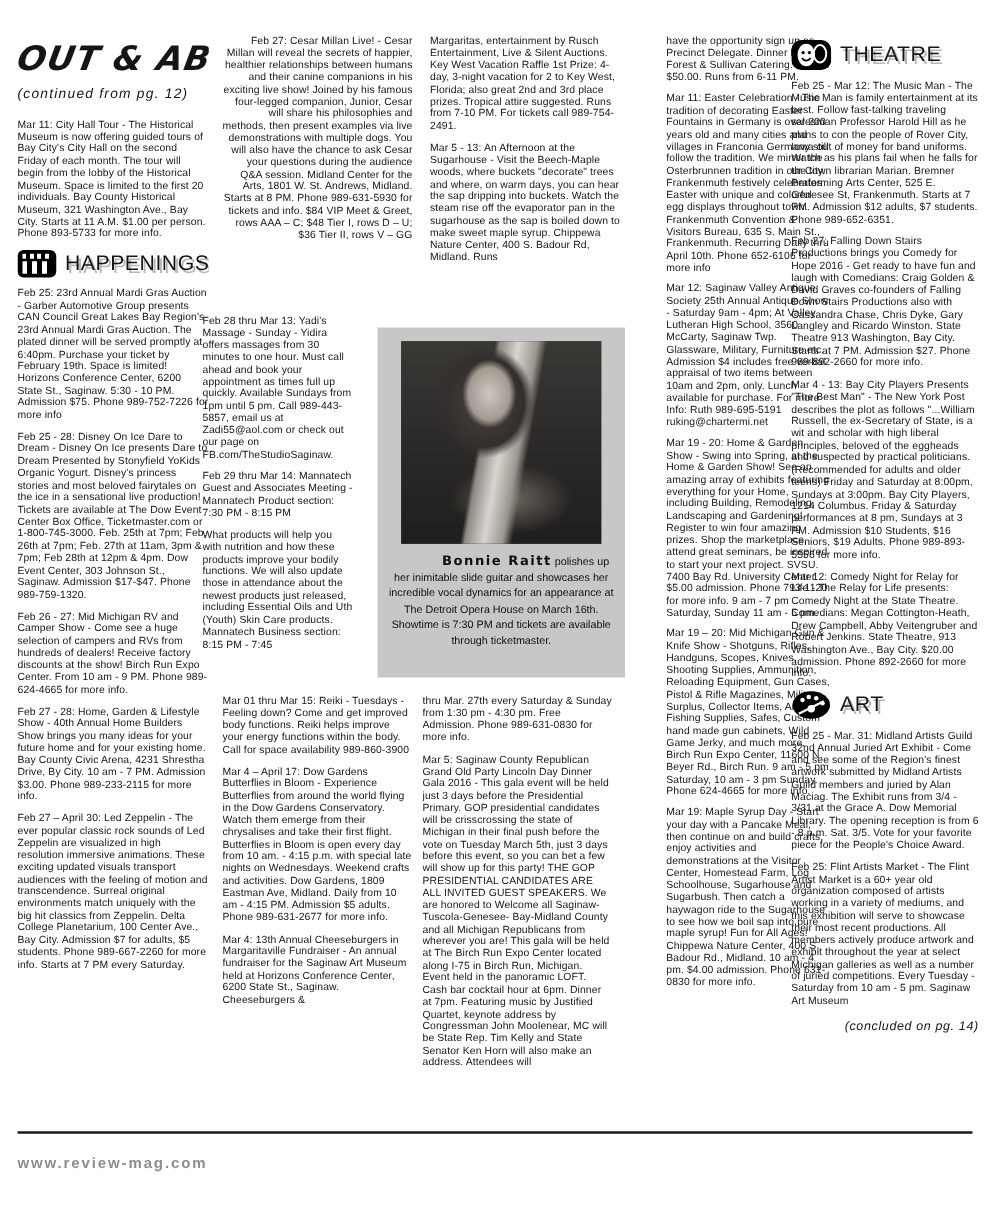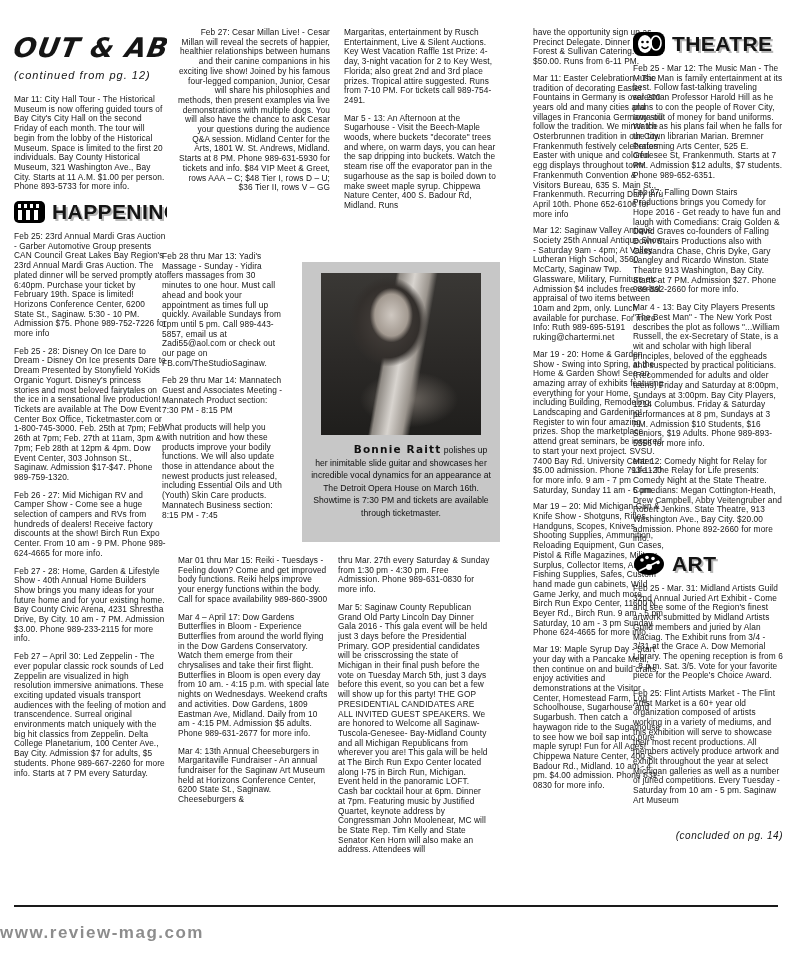--- a/index.html
+++ b/index.html
@@ -6,24 +6,24 @@
   .page{position:relative;width:792px;height:972px;background:#ffffff;
         font-family:"Liberation Sans",sans-serif;color:#151515;overflow:hidden;}
   .col{position:absolute;overflow:hidden;}
   .item{font-size:8.3px;line-height:9.7px;margin:0 0 8px 0;letter-spacing:.1px;}
   .tight .item{margin-bottom:7px;}
   
   .script-title{font-size:27px;font-weight:bold;font-style:italic;
     font-family:"DejaVu Sans",sans-serif;transform:skewX(-10deg);
     letter-spacing:1px;white-space:nowrap;margin:2px 0 6px 0;}
   .continued{font-size:11px;font-style:italic;letter-spacing:1px;margin:0 0 14px 0;}
-  .concluded{font-size:10px;font-style:italic;letter-spacing:.5px;text-align:right;margin-top:24px;}
+  .concluded{font-size:10px;font-style:italic;letter-spacing:.5px;text-align:right;margin-top:10px;}
   
   .sec-header{display:flex;align-items:center;gap:7px;margin:4px 0 8px 0;}
-  .sec-title{font-size:21px;font-weight:bold;letter-spacing:.4px;
+  .sec-title{font-size:17px;font-weight:normal;letter-spacing:.4px;
     text-shadow:2px 2px 0 #b8b8b8;font-family:"Liberation Sans",sans-serif;}
   
   .icon-hap{width:31px;height:22px;background:#000;border-radius:5px;position:relative;flex:0 0 auto;}
   .icon-hap::before{content:"";position:absolute;left:4px;right:4px;top:3px;height:4px;
     background:repeating-linear-gradient(90deg,#fff 0 3px,#000 3px 6px);}
   .icon-hap::after{content:"";position:absolute;left:4px;right:4px;top:9px;bottom:3px;
     background:repeating-linear-gradient(90deg,#fff 0 4px,#000 4px 8px);}
   .icon-svg{flex:0 0 auto;display:block;}
   
   .photo-box{position:absolute;left:302px;top:262px;width:198px;height:280px;
@@ -34,21 +34,21 @@
       radial-gradient(ellipse 52px 60px at 42% 30%,#4a4440 0%,#332f2c 60%,rgba(0,0,0,0) 75%),
       linear-gradient(100deg,rgba(0,0,0,0) 40%,#8f8a84 42%,#d8d4cf 50%,#9b958e 58%,rgba(0,0,0,0) 62%),
       radial-gradient(ellipse 70px 40px at 55% 78%,#6b655f 0%,rgba(0,0,0,0) 70%),
       linear-gradient(180deg,#3a3835 0%,#2b2927 55%,#1f1e1c 100%);
     background-color:#2c2a28;}
   .caption{font-size:8.6px;line-height:12.5px;padding:0 8px;color:#101010;}
   .caption-lead{font-size:10.5px;letter-spacing:1.2px;font-weight:bold;
     font-family:"DejaVu Sans",sans-serif;padding-left:39px;}
   
   .footer-rule{position:absolute;left:14px;width:764px;top:905px;height:2px;background:#1a1a1a;}
-  .footer-left{position:absolute;left:0;top:923px;font-size:17px;font-weight:bold;
+  .footer-left{position:absolute;left:14px;top:923px;font-size:12px;font-weight:bold;
     letter-spacing:1.5px;color:#8d8d8d;}
   .footer-right{position:absolute;right:14px;top:928px;font-size:10px;
     letter-spacing:1px;color:#8d8d8d;font-family:"DejaVu Sans Mono",monospace;}
 </style>
 </head>
 <body>
 
 <div class="page">
 
   <div class="col" style="left:14px;top:30px;width:153px;height:872px;">

